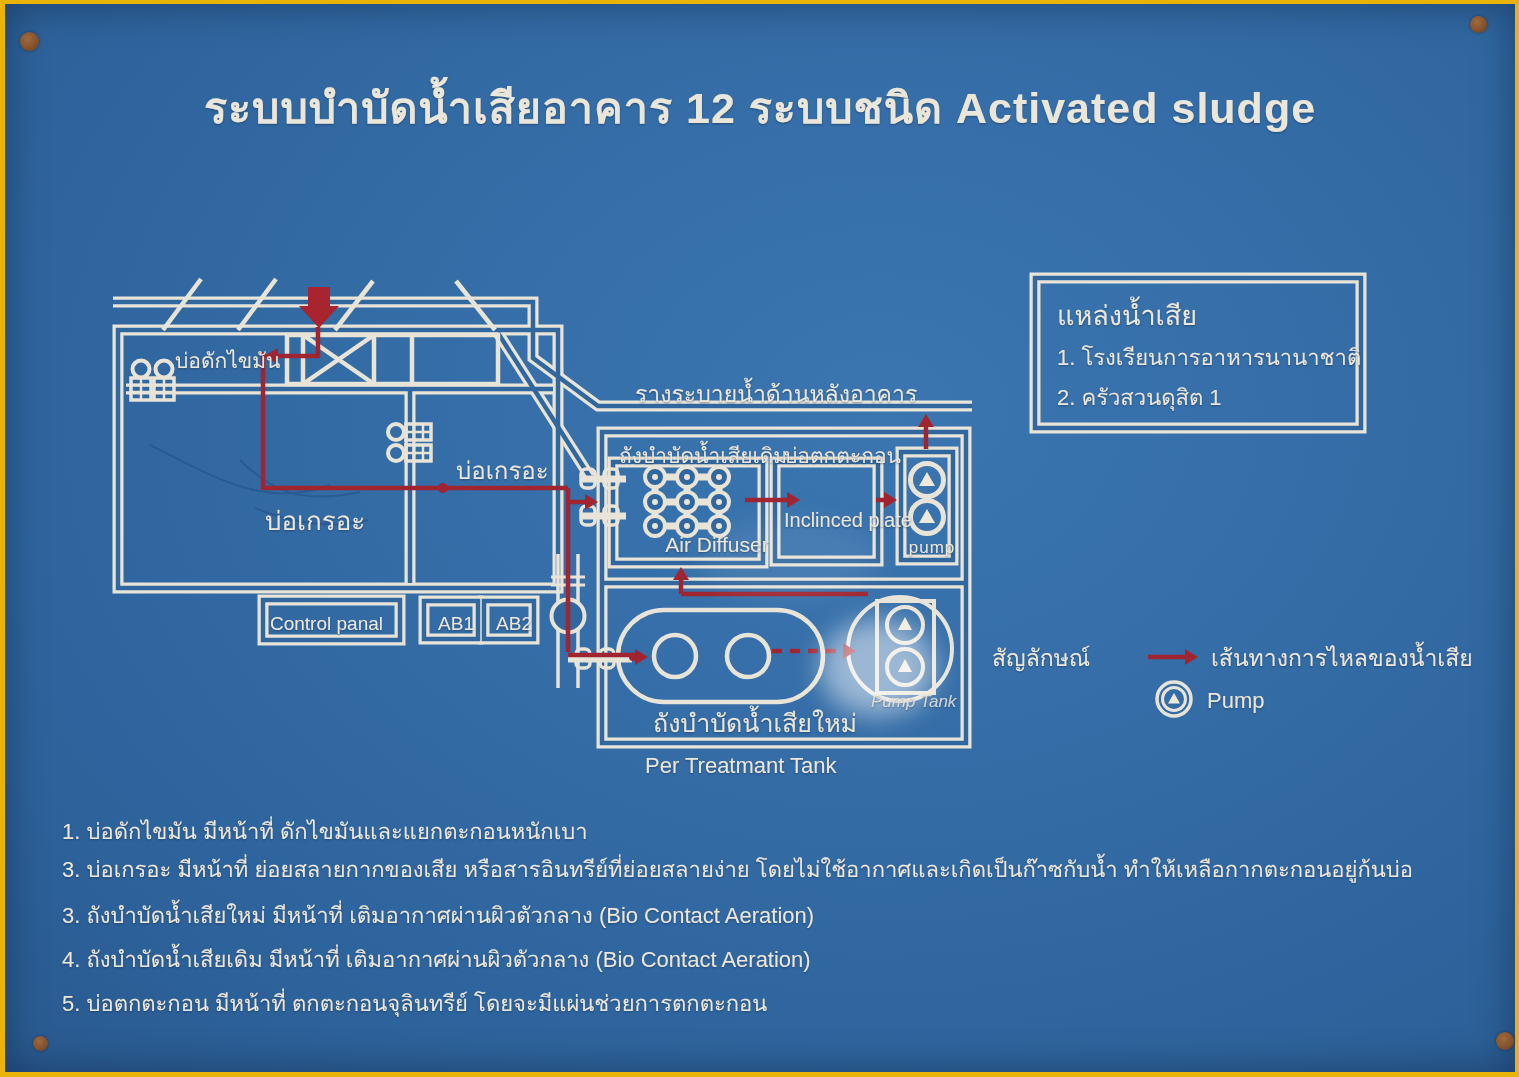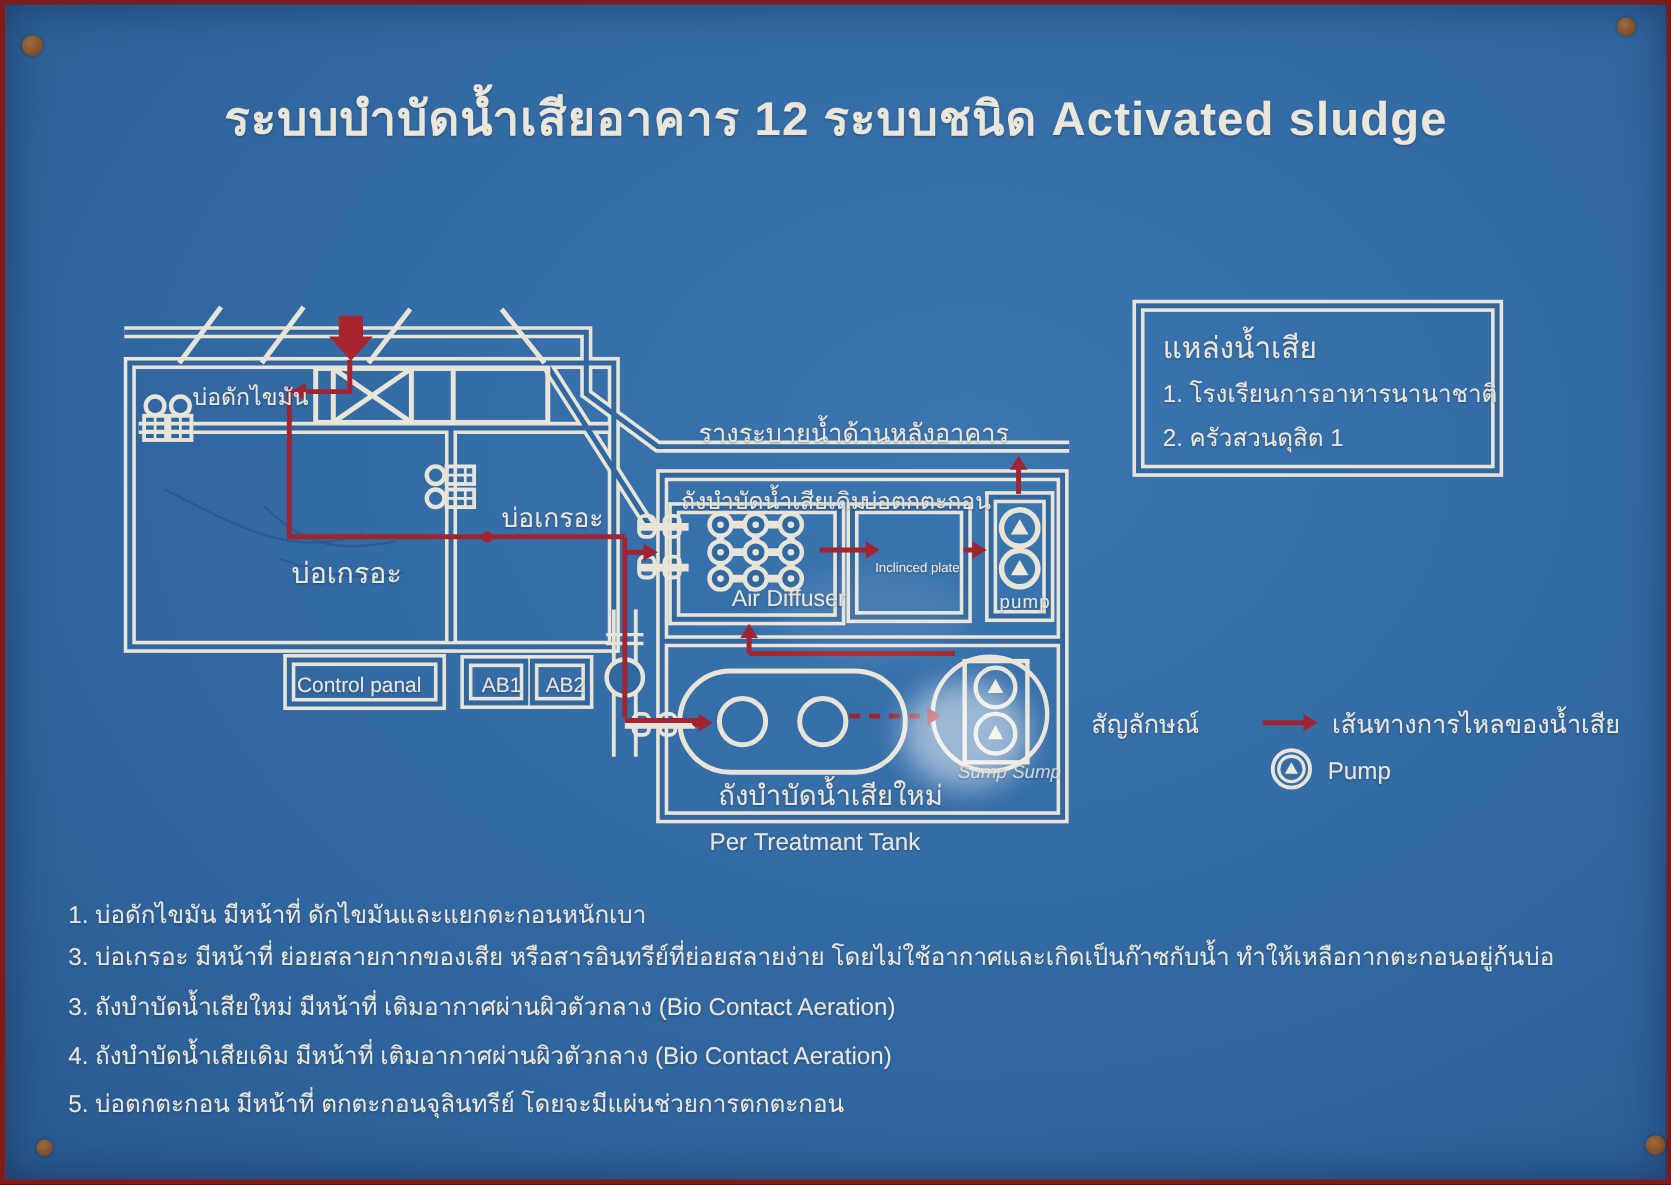--- a/index.html
+++ b/index.html
@@ -1,16 +1,16 @@
 <!DOCTYPE html>
 <html><head>
 <meta charset="utf-8">
 <style>
   html,body{margin:0;padding:0;background:#0d0d0d;}
-  #stage{position:relative;width:1519px;height:1077px;background:#7f1d1d;overflow:hidden;
+  #stage{position:relative;width:1519px;height:1077px;background:#eab308;overflow:hidden;
          font-family:"Liberation Sans", sans-serif;}
   #board{position:absolute;left:5px;top:4px;width:1510px;height:1068px;
          background:radial-gradient(ellipse at 58% 38%, #3b76b0 0%, #336ba5 45%, #2e649d 72%, #295a90 100%);
          box-shadow:inset 0 0 40px rgba(0,0,20,.35);}
   svg{position:absolute;left:0;top:0;}
   .lbl{position:absolute;color:#eae6da;white-space:nowrap;
        text-shadow:0 1px 2px rgba(10,30,60,.45), 0 0 1px rgba(255,255,255,.35);}
   .ctr{display:flex;align-items:center;justify-content:center;}
   #title{left:0;right:0;top:70px;text-align:center;font-size:43px;font-weight:600;letter-spacing:1px;}
   #influent{left:210px;top:230px;font-size:27px;}
@@ -18,21 +18,21 @@
   #grease{left:170px;top:340px;font-size:21px;}
   #septicL{left:260px;top:496px;font-size:26px;}
   #septicR{left:451px;top:447px;font-size:24px;}
   #ctrlpnl{left:263px;top:600px;width:117px;height:40px;font-size:19px;}
   #ab1{left:424px;top:601px;width:54px;height:38px;font-size:19px;}
   #ab2{left:484px;top:601px;width:50px;height:38px;font-size:19px;}
   #channel{left:630px;top:372px;font-size:23px;}
   #oldtank{left:614px;top:435px;font-size:21px;}
   #sedtank{left:779px;top:435px;font-size:21px;}
   #airdiff{left:637px;top:529px;width:150px;text-align:center;font-size:21px;}
-  #inclplate{left:779px;top:505px;width:100px;text-align:center;font-size:12px;}
+  #inclplate{left:779px;top:505px;width:100px;text-align:center;font-size:20px;}
   #pumplbl{left:901px;top:534px;width:52px;text-align:center;font-size:17px;letter-spacing:1px;}
   #newtank{left:648px;top:699px;font-size:25px;}
   #sumplbl{left:866px;top:688px;font-size:17px;font-style:italic;opacity:.85;}
   #pretank{left:640px;top:749px;font-size:22px;}
   #srcTitle{left:1052px;top:290px;font-size:27px;}
   #srcItem1{left:1052px;top:336px;font-size:22px;}
   #srcItem2{left:1052px;top:376px;font-size:22px;}
   #legSym{left:987px;top:636px;font-size:23px;}
   #legFlow{left:1206px;top:636px;font-size:23px;}
   #legPump{left:1202px;top:684px;font-size:22px;}
@@ -257,21 +257,21 @@
 <div class="lbl ctr" id="ab1">AB1</div>
 <div class="lbl ctr" id="ab2">AB2</div>
 
 <div class="lbl" id="channel">รางระบายน้ำด้านหลังอาคาร</div>
 <div class="lbl" id="oldtank">ถังบำบัดน้ำเสียเดิม</div>
 <div class="lbl" id="sedtank">บ่อตกตะกอน</div>
 <div class="lbl" id="airdiff">Air Diffuser</div>
 <div class="lbl" id="inclplate">Inclinced plate</div>
 <div class="lbl" id="pumplbl">pump</div>
 <div class="lbl" id="newtank">ถังบำบัดน้ำเสียใหม่</div>
-<div class="lbl" id="sumplbl">Sump Sump</div>
+<div class="lbl" id="sumplbl">Pump Tank</div>
 <div class="lbl" id="pretank">Per Treatmant Tank</div>
 
 <div class="lbl" id="srcTitle">แหล่งน้ำเสีย</div>
 <div class="lbl" id="srcItem1">1. โรงเรียนการอาหารนานาชาติ</div>
 <div class="lbl" id="srcItem2">2. ครัวสวนดุสิต 1</div>
 
 <div class="lbl" id="legSym">สัญลักษณ์</div>
 <div class="lbl" id="legFlow">เส้นทางการไหลของน้ำเสีย</div>
 <div class="lbl" id="legPump">Pump</div>
 

